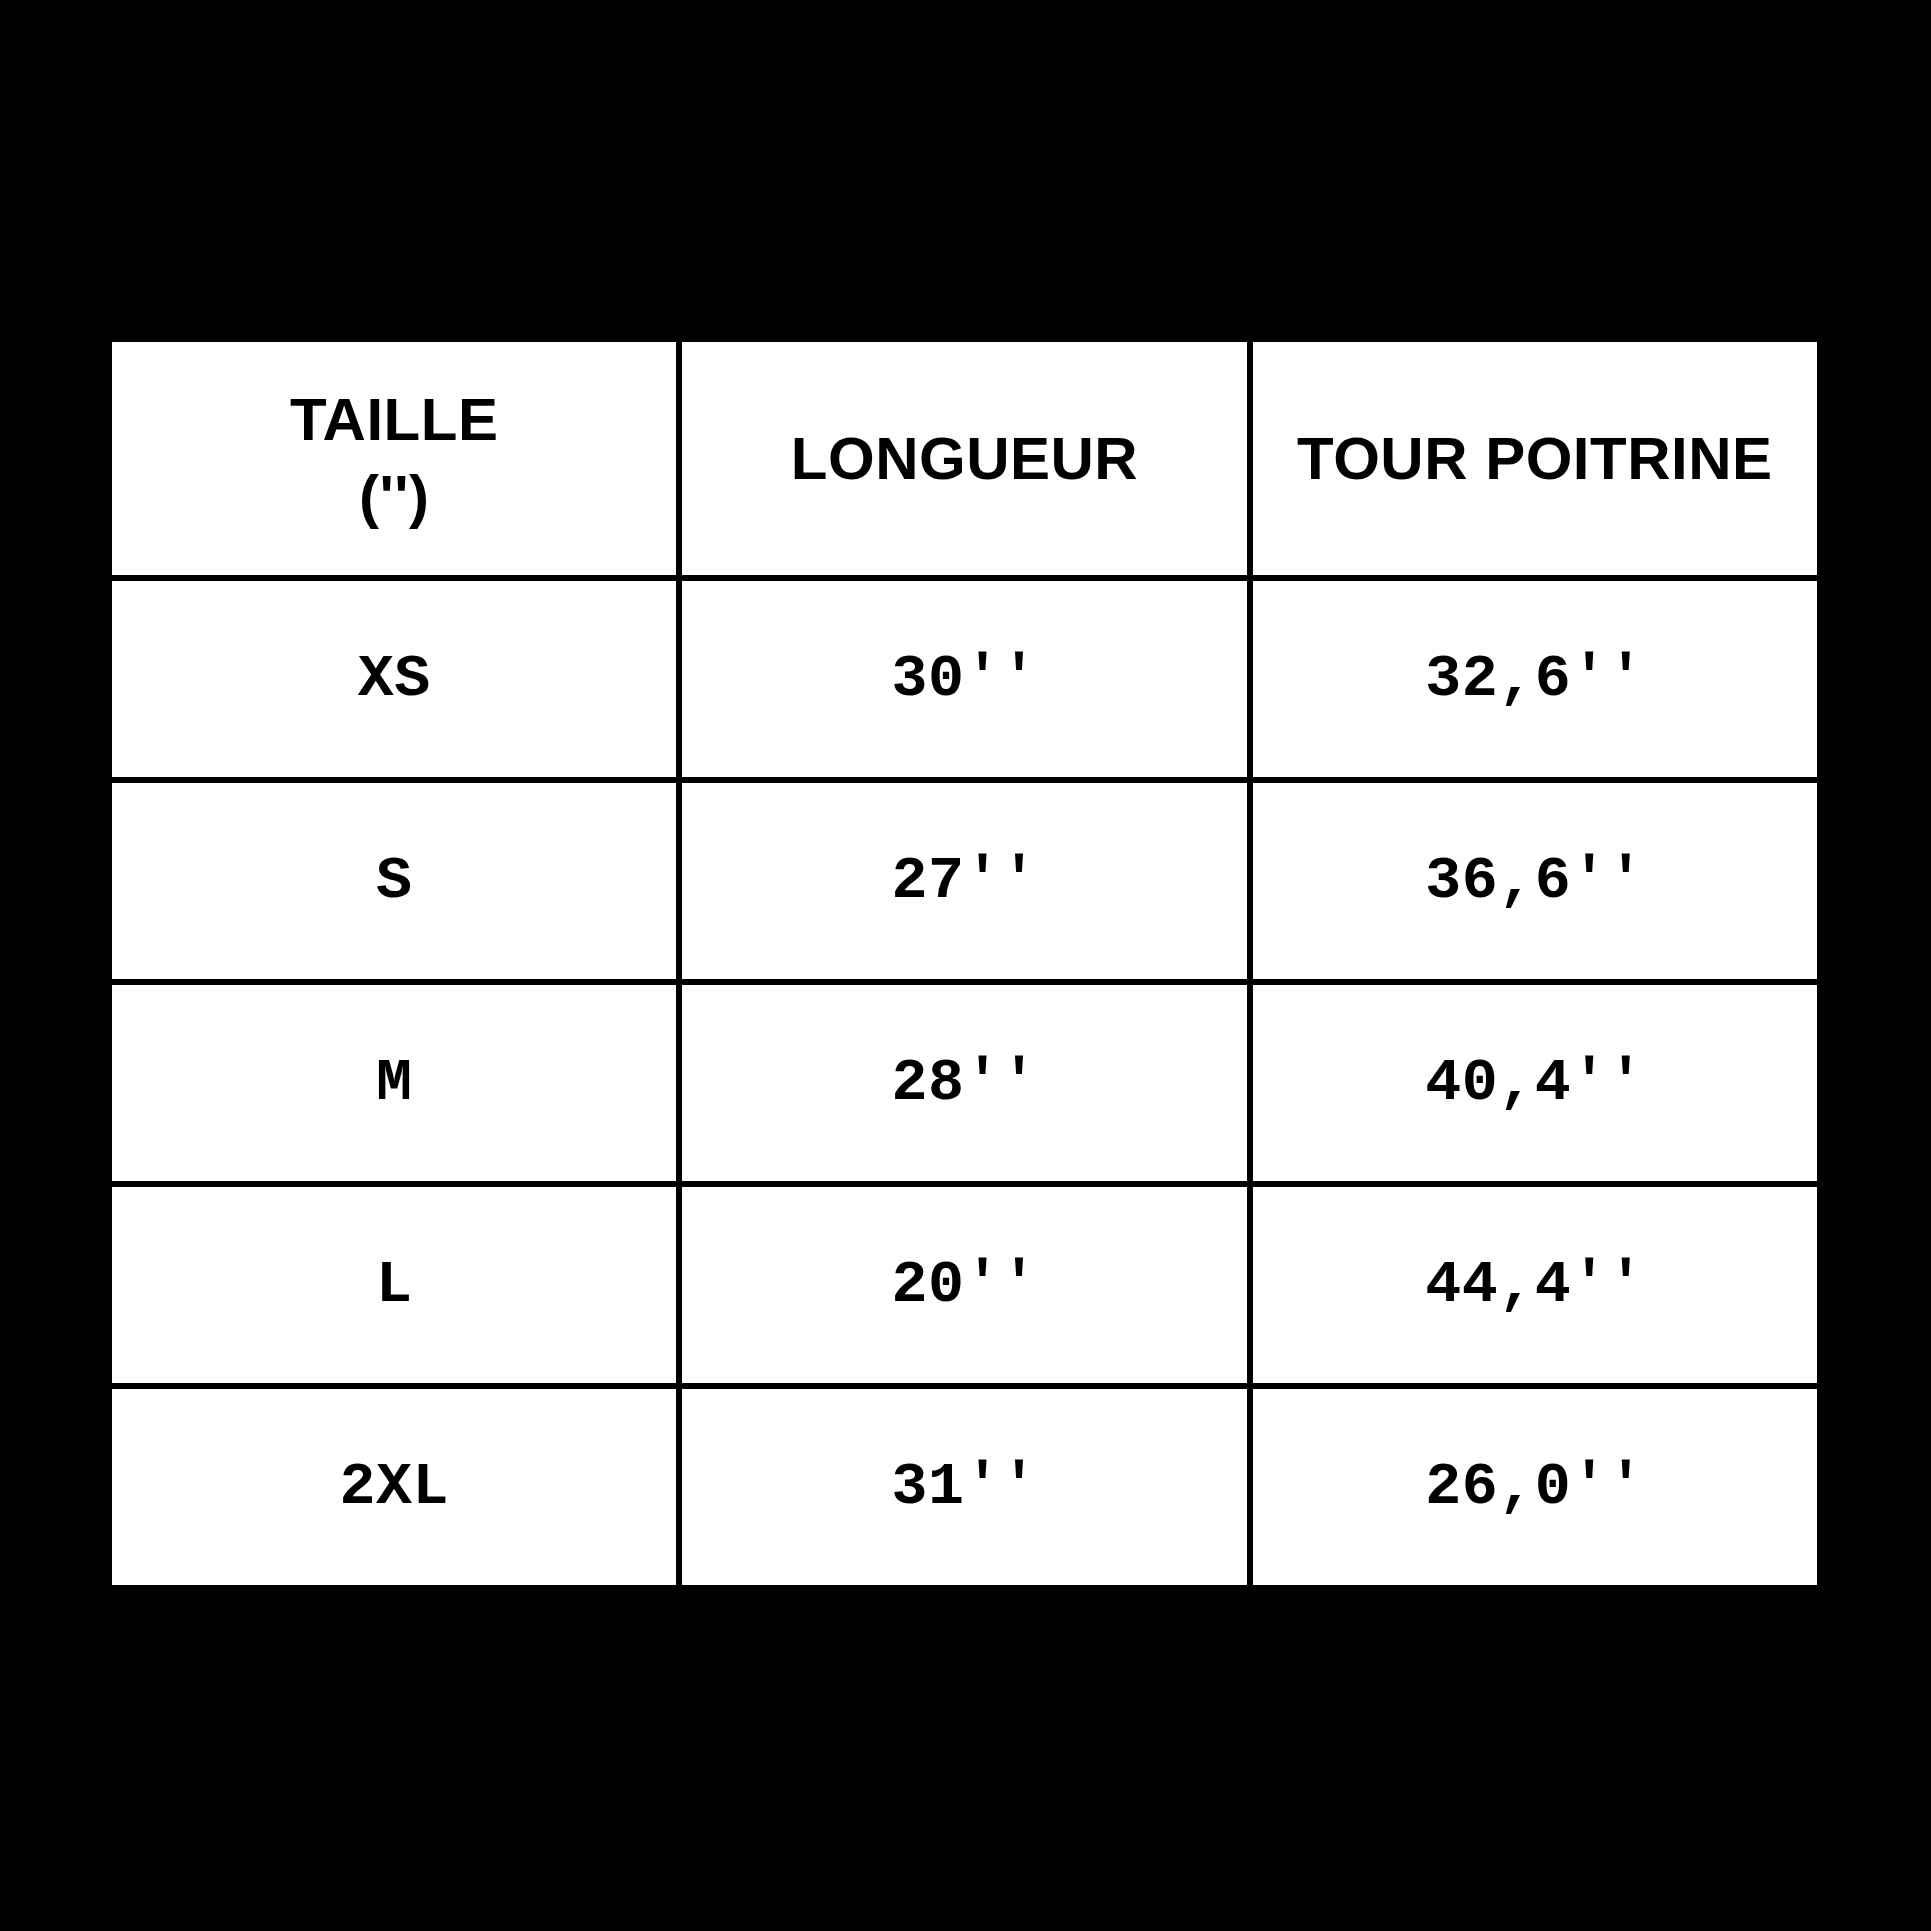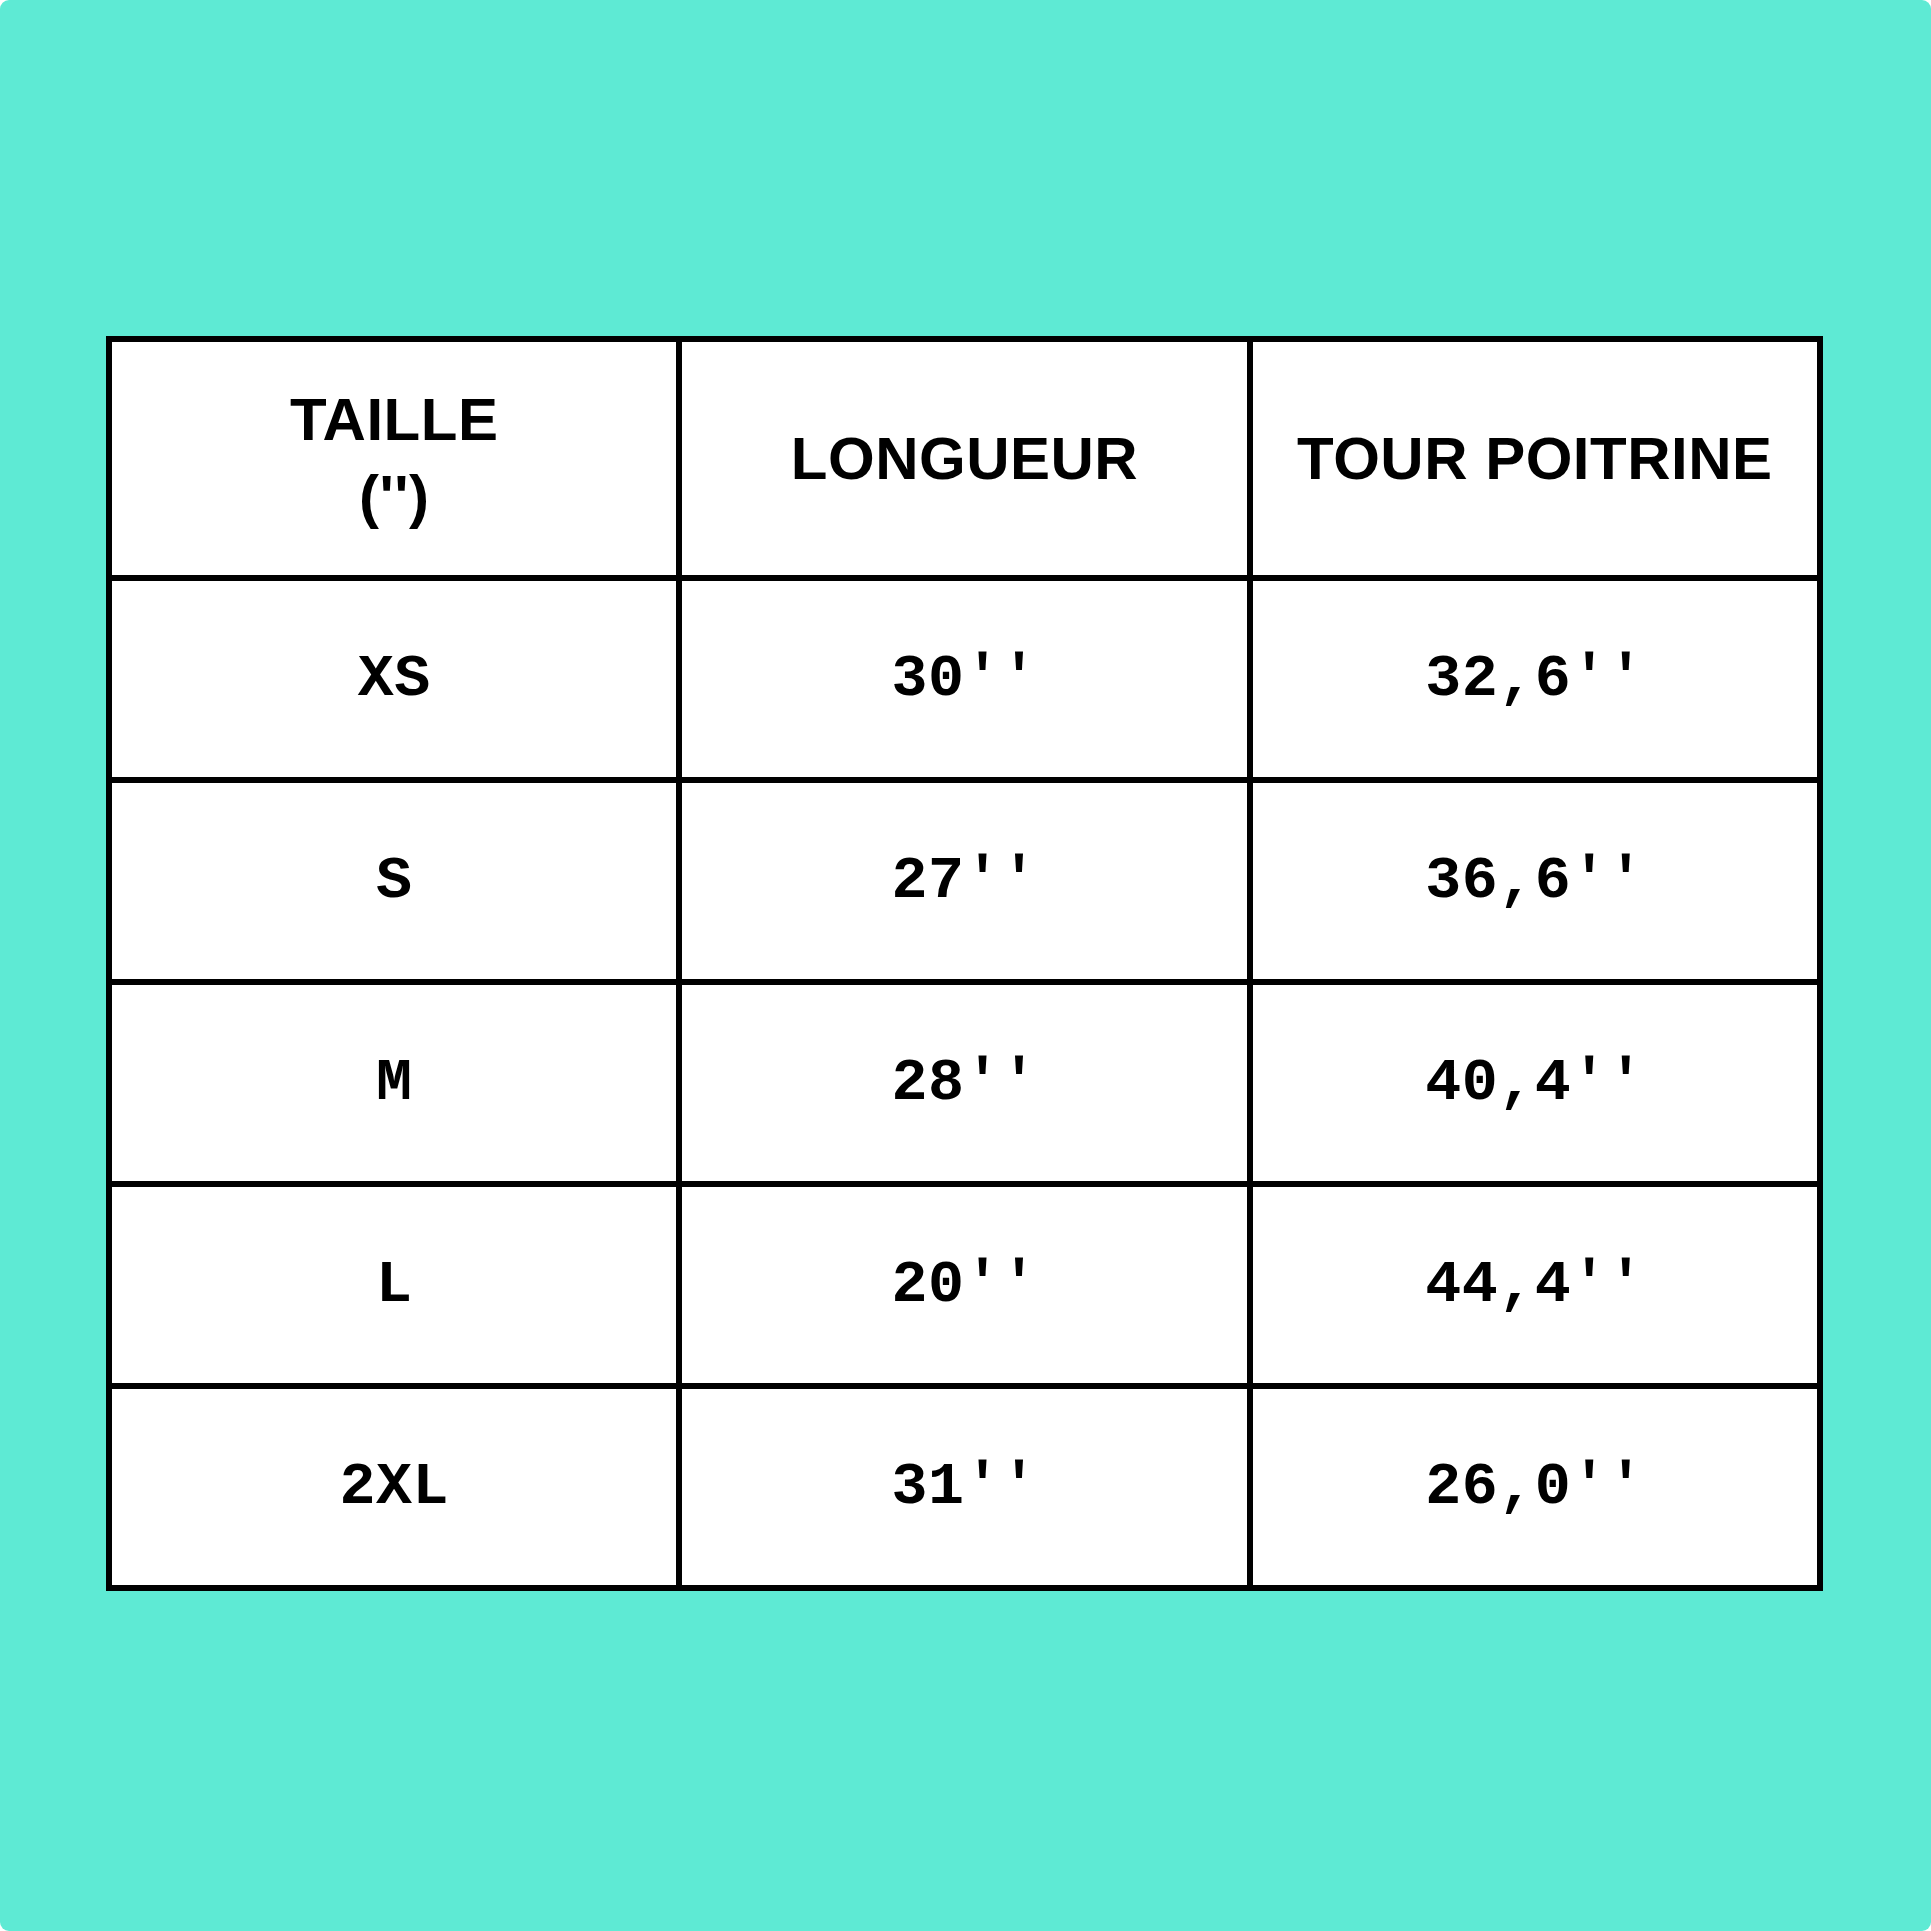--- a/index.html
+++ b/index.html
@@ -7,23 +7,22 @@
     padding: 0;
     width: 1931px;
     height: 1931px;
     background: #ffffff;
     font-family: "Liberation Sans", sans-serif;
   }
   .canvas {
     position: relative;
     width: 1931px;
     height: 1931px;
-    background: #5eead4;
+    background: #000000;
     overflow: hidden;
-    border-radius: 9px;
   }
   table.size-chart {
     position: absolute;
     left: 106px;
     top: 336px;
     width: 1717px;
     height: 1255px;
     border-collapse: collapse;
     table-layout: fixed;
   }

